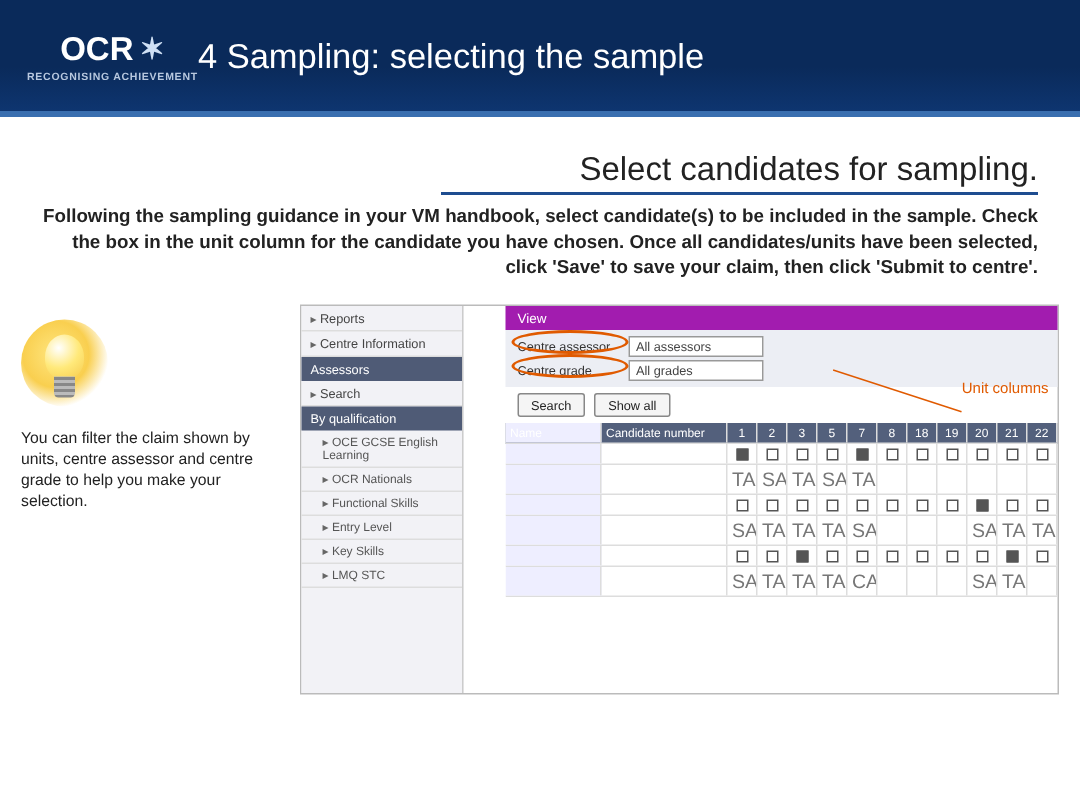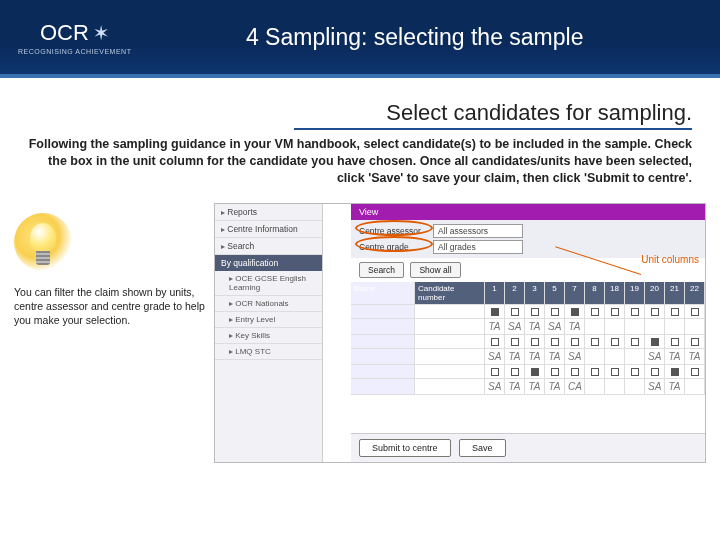--- a/index.html
+++ b/index.html
@@ -14,33 +14,33 @@
   .header {
     height: 78px;
     background: linear-gradient(to bottom, #0a2a5a 0%, #0a2a5a 60%, #0e3570 100%);
     display: flex;
     align-items: center;
     border-bottom: 4px solid #3a6fb0;
     position: relative;
   }
   .logo {
     color: #fff;
-    font-weight: normal;
+    font-weight: bold;
     font-size: 22px;
     margin-left: 18px;
     display: flex;
     align-items: center;
     flex-direction: column;
   }
   .logo-row { display: flex; align-items: center; }
   .logo-star { margin-left: 4px; font-size: 20px; color: #cfe0f5; }
   .logo-sub { font-size: 7px; letter-spacing: 0.5px; color: #b8c8df; margin-top:2px;}
   .slide-title {
     flex: 1;
-    text-align: center;
+    text-align: left;
     color: #fff;
     font-size: 23px;
     padding-right: 22px;
     font-weight: normal;
   }
   .content { padding: 22px 28px 10px 28px; }
   .subtitle {
     text-align: right;
     font-size: 22px;
     color: #222;
@@ -127,26 +127,26 @@
   .minibtn {
     display:inline-block; border:1px solid #888; background:#f5f5f5;
     font-size:8.5px; padding:2px 8px; margin-right:4px; border-radius:2px;
   }
   .gridtitle { background:#4f5b76; color:#fff; padding:3px 8px; font-size:9px;}
   .grid { flex:1; overflow:hidden; }
   .ghdr, .grow { display:flex; border-bottom:1px solid #ddd; }
   .ghdr { background:#53607c; color:#fff; }
   .gc { padding:2px 3px; font-size:8px; border-right:1px solid #ddd; text-align:center; overflow:hidden;}
   .gc.name { width:64px; text-align:left; background:#eef; }
-  .gc.cand { width:70px; text-align:left;}
+  .gc.cand { width:84px; text-align:left;}
   .gc.u { width:20px; }
   .grow .gc.name, .grow .gc.cand { color:#445; }
   .cbx { display:inline-block; width:8px; height:8px; border:1px solid #555; background:#fff; vertical-align:middle;}
   .cbx.ck { background:#555;}
-  .subrow .gc { color:#777; font-size:10px;font-style:italic; }
+  .subrow .gc { color:#777; font-size:13px; }
   .app-footer { background:#f2f2f6; border-top:1px solid #ccc; padding:5px 8px; }
   .bigbtn {
     display:inline-block; border:1px solid #777; background:#fff;
     font-size:9px; padding:3px 12px; margin-right:6px; border-radius:2px;
   }
   .annot {
     position:absolute; font-size:10px; color:#e05a00; font-weight:normal;
   }
   .annot-line {
     position:absolute; height:1px; background:#e05a00;
@@ -179,24 +179,26 @@
       <div class="bulb-glass"></div>
       <div class="bulb-base"></div>
     </div>
     <div class="sidenote">You can filter the claim shown by units, centre assessor and centre grade to help you make your selection.</div>
   </div>
 
   <div class="app">
     <div class="app-side">
       <div class="item">Reports</div>
       <div class="item">Centre Information</div>
+      <div class="hdr">Assessors</div>
       <div class="item">Search</div>
       <div class="hdr">By qualification</div>
       <div class="item sub">OCE GCSE English Learning</div>
       <div class="item sub">OCR Nationals</div>
+      <div class="item sub">Functional Skills</div>
       <div class="item sub">Entry Level</div>
       <div class="item sub">Key Skills</div>
       <div class="item sub">LMQ STC</div>
     </div>
 
     <div class="app-main">
       <div class="viewbar">View</div>
       <div class="filters">
         <div class="frow" style="position:relative;">
           <label>Centre assessor</label>
@@ -315,22 +317,18 @@
               <div class="gc u">CA</div>
               <div class="gc u"></div>
               <div class="gc u"></div>
               <div class="gc u"></div>
               <div class="gc u">SA</div>
               <div class="gc u">TA</div>
               <div class="gc u"></div>
             </div>
           </div>
       </div>
-      <div class="app-footer">
-        <span class="bigbtn">Submit to centre</span>
-        <span class="bigbtn">Save</span>
-      </div>
     </div>
 
     <span class="annot" style="right:6px; top:50px;">Unit columns</span>
     <span class="annot-line" style="right:64px; top:70px; width:90px; transform:rotate(18deg); transform-origin:right;"></span>
   </div>
 </div>
 
 </body></html>

